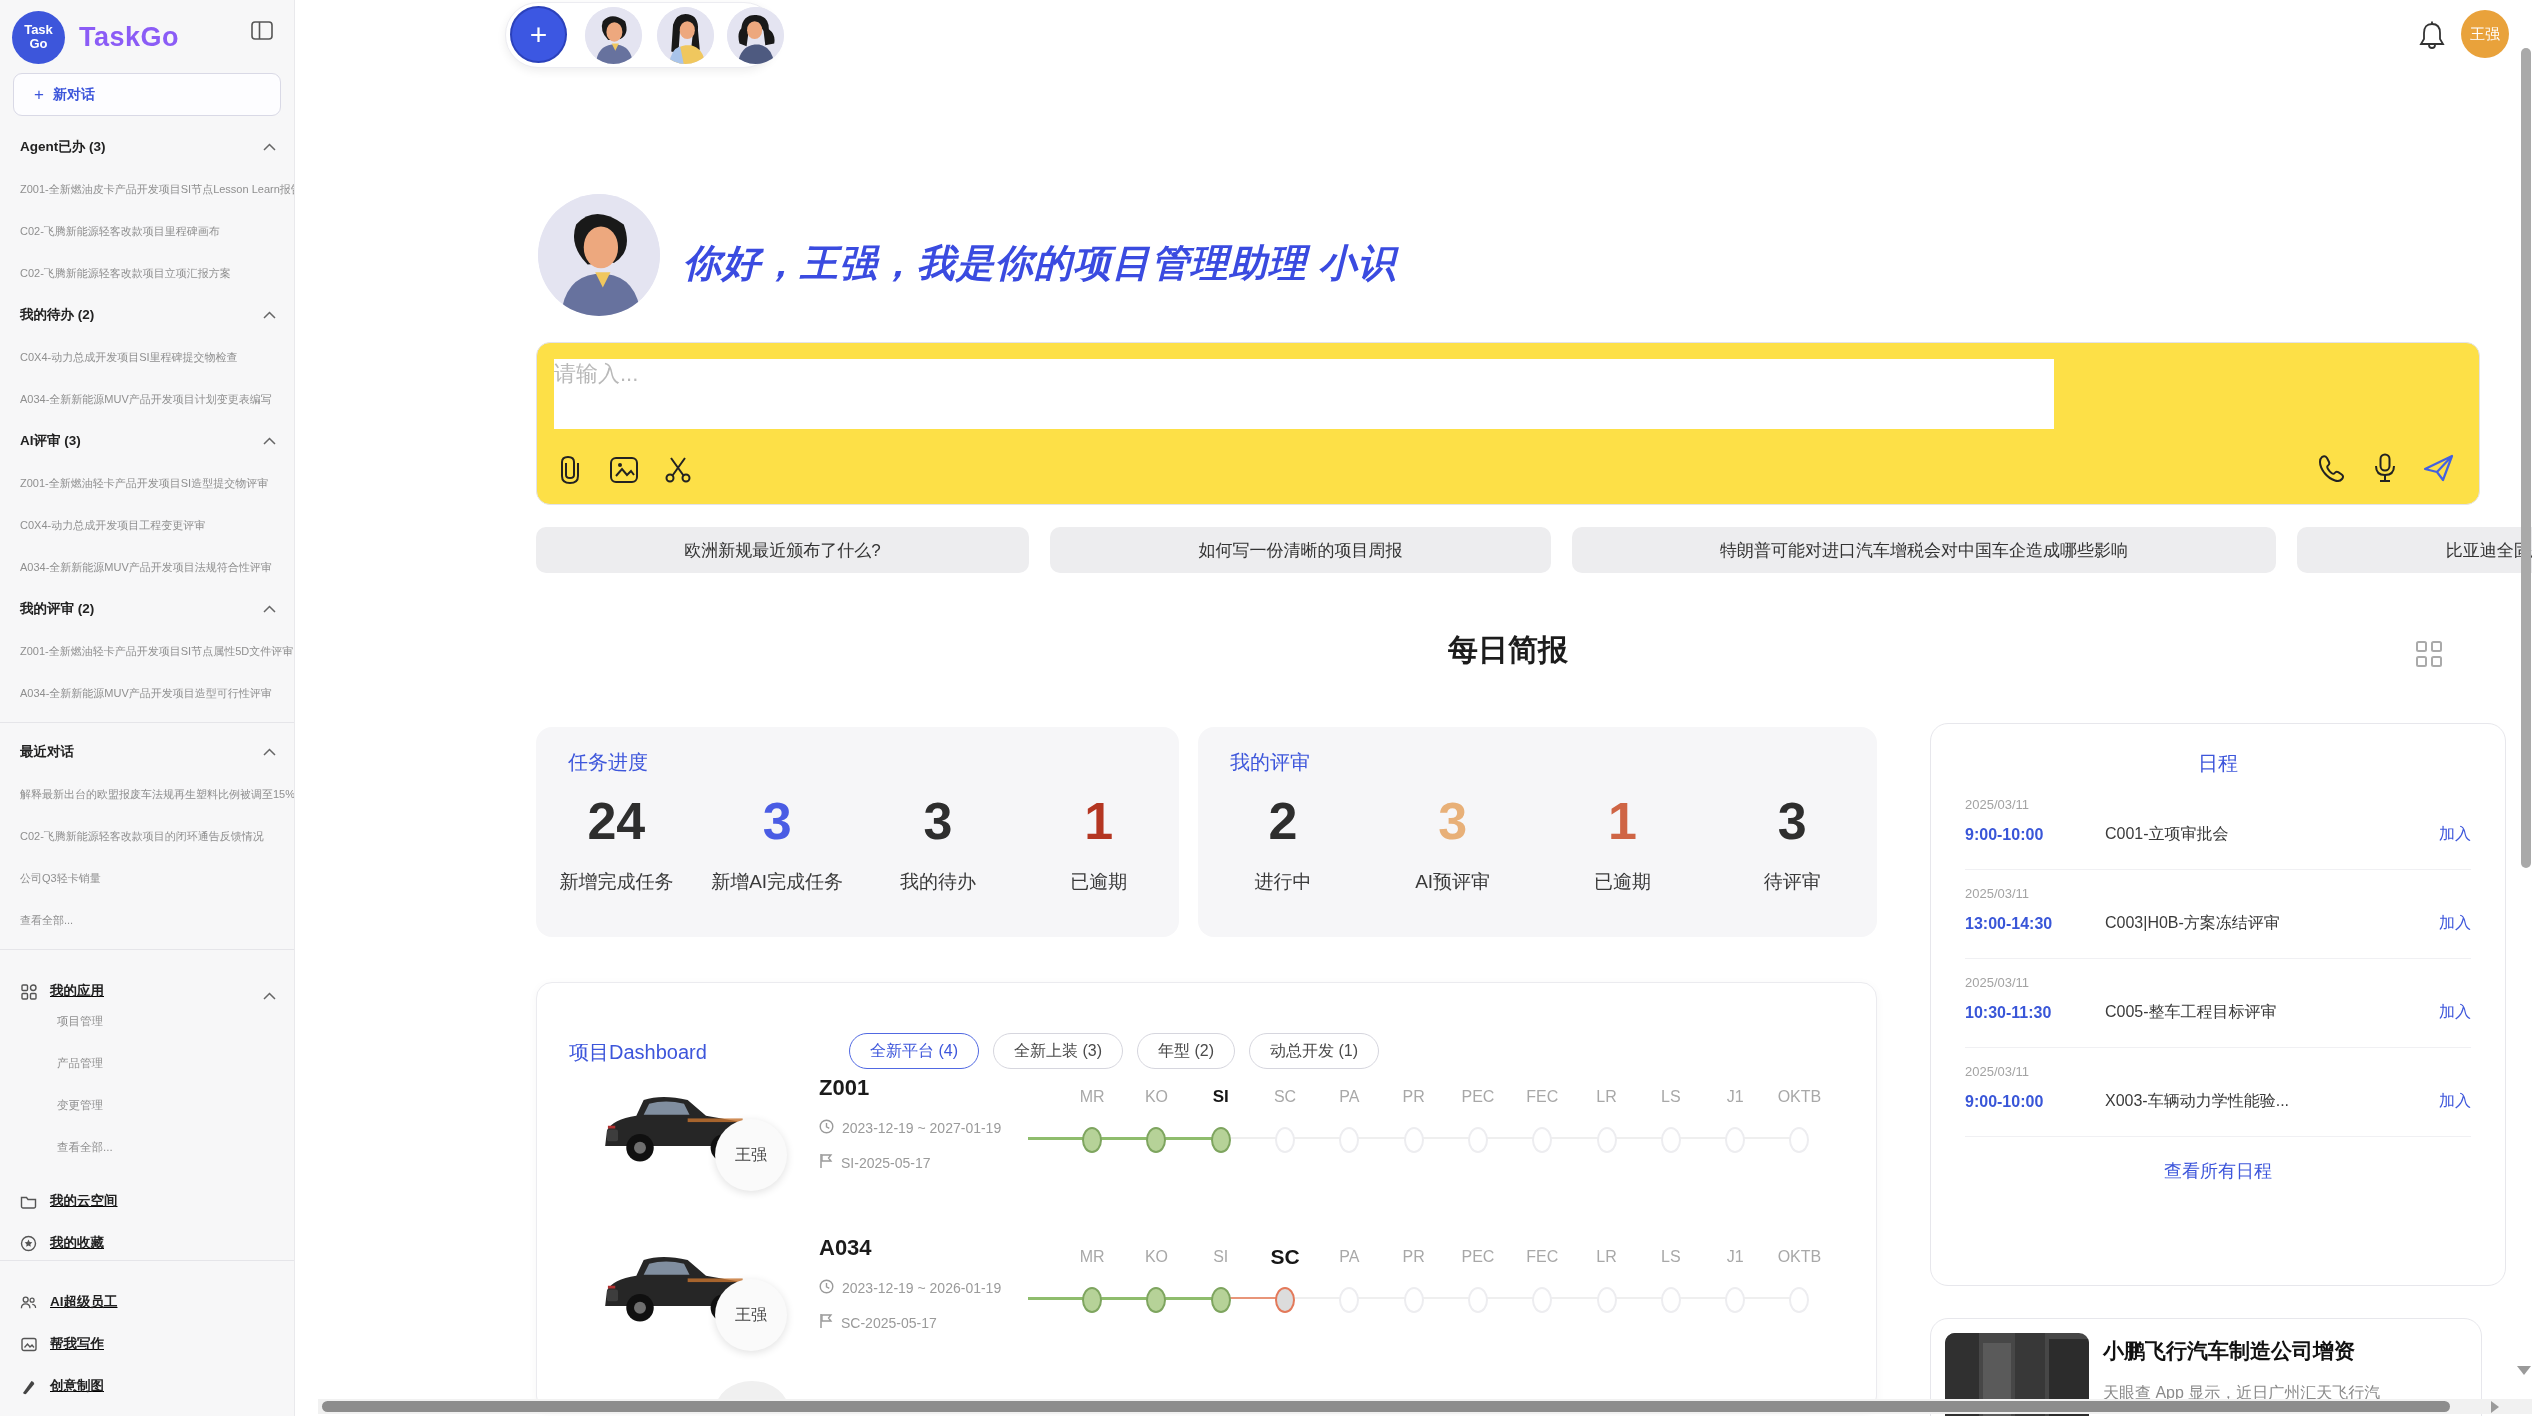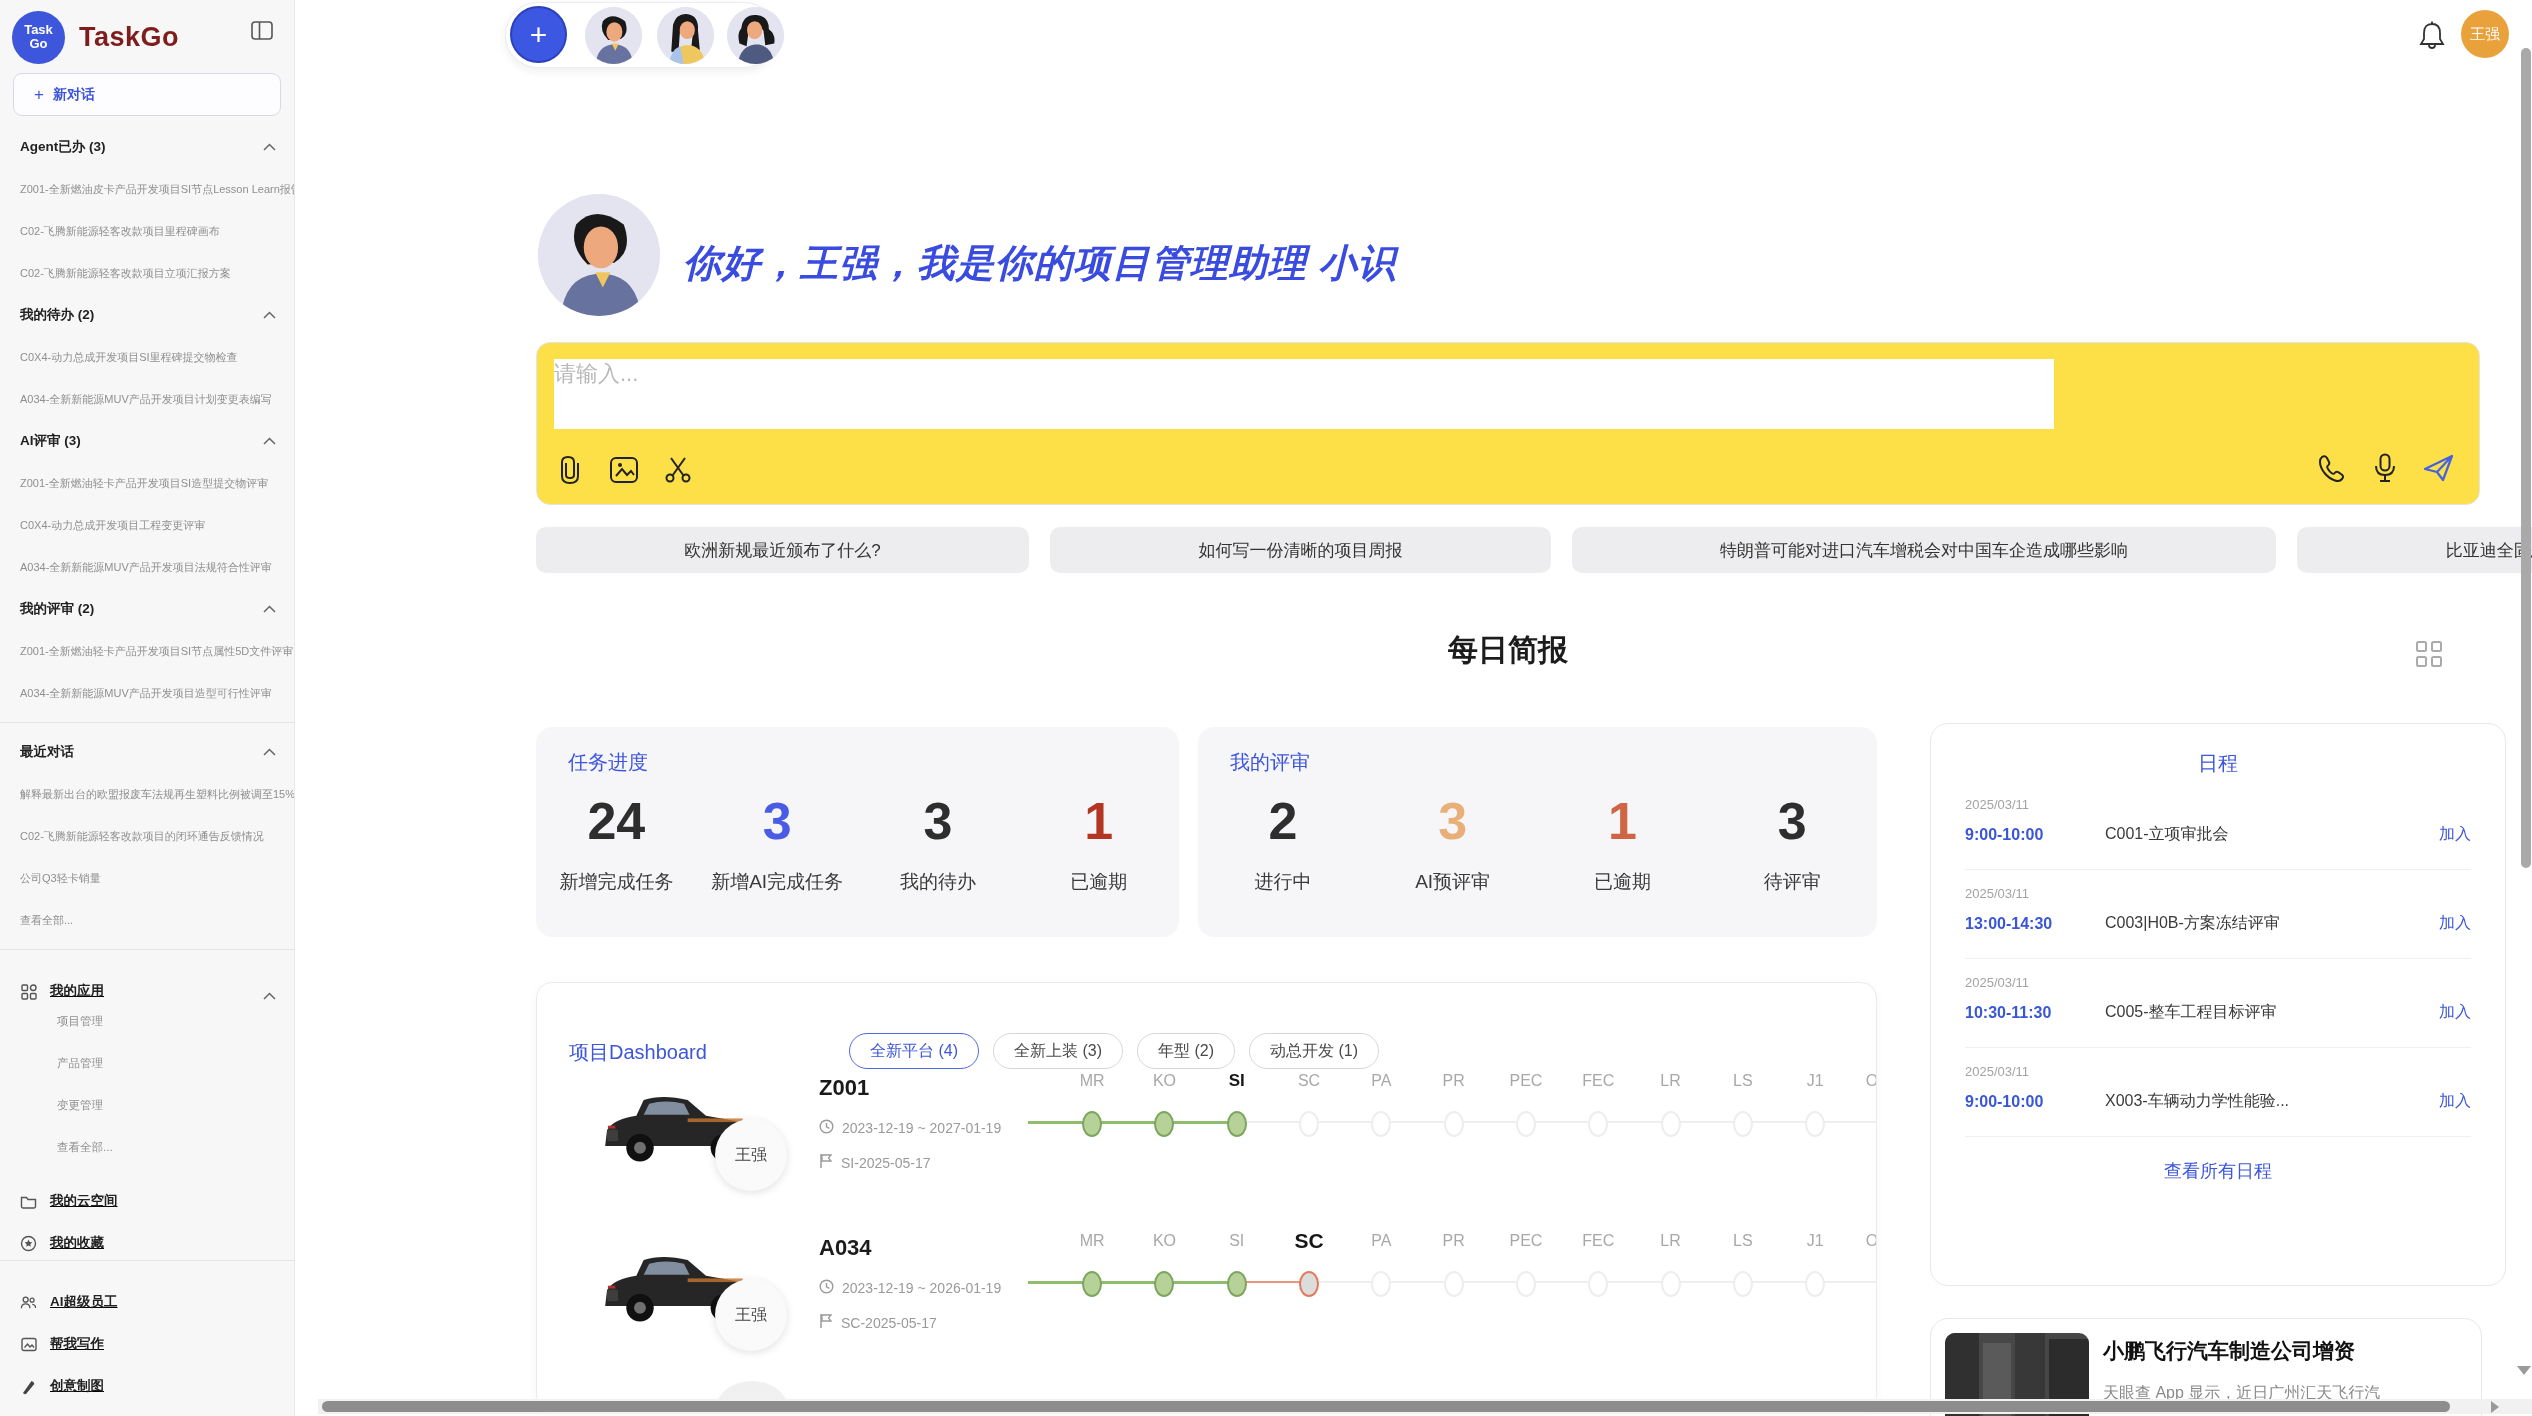--- a/index.html
+++ b/index.html
@@ -3,21 +3,21 @@
 <meta charset="utf-8">
 <style>
   * { margin:0; padding:0; box-sizing:border-box; }
   html,body { font-family:"Liberation Sans", sans-serif; background:#fff; }
   #page { position:relative; width:2532px; height:1416px; overflow:hidden; background:#fff; display:flex; }
 
   
   #sidebar { position:relative; width:295px; height:1416px; background:#f7f7f8; border-right:1px solid #e9e9ec; flex:0 0 295px; overflow:hidden; }
   .logo-row { display:flex; align-items:center; margin:9px 12px 4px 12px; height:56px; position:relative; }
   .logo-circle { width:53px; height:53px; border-radius:50%; background:#3d56db; color:#fff; display:flex; flex-direction:column; align-items:center; justify-content:center; font-size:13px; font-weight:700; line-height:14px; }
-  .app-title { font-size:27px; font-weight:700; color:#7f1d1d; margin-left:14px; letter-spacing:0.5px; }
+  .app-title { font-size:27px; font-weight:700; color:#8b5cf6; margin-left:14px; letter-spacing:0.5px; }
   .collapse-btn { position:absolute; right:8px; top:10px; width:24px; height:22px; display:flex; align-items:center; justify-content:center; cursor:pointer; }
   .newchat-btn { margin:8px 13px 0 13px; height:43px; border:1px solid #d9d9e6; border-radius:9px; background:#fdfdff; display:flex; align-items:center; padding-left:20px; gap:9px; color:#3d56db; font-size:14px; font-weight:700; cursor:pointer; }
   .newchat-plus { font-size:17px; font-weight:400; }
   .sb-scroll { margin-top:10px; }
   .sb-header { height:42px; display:flex; align-items:center; padding:0 18px 0 20px; }
   .sb-htitle { font-size:13.5px; font-weight:700; color:#222; flex:1; }
   .chev { display:flex; align-items:center; }
   .sb-item { height:42px; line-height:42px; padding:0 10px 0 20px; font-size:11px; color:#8f8f8f; white-space:nowrap; overflow:hidden; cursor:pointer; }
   .sb-div { height:1px; background:#e5e5e9; margin:8px 0; }
   .sb-row { height:42px; display:flex; align-items:flex-end; padding:0 18px 0 20px; gap:13px; cursor:pointer;text-decoration:underline; }
@@ -72,21 +72,21 @@
   #dash-filters { position:absolute; left:312px; top:50px; display:flex; gap:14px; }
   .filter { height:36px; border-radius:18px; background:#fff; border:1px solid #d6d6de; color:#4a4a4a; font-family:"Liberation Sans",sans-serif; font-size:16px; padding:0 20px; cursor:pointer; white-space:nowrap; }
   .filter.active { border:1px solid #5169e2; color:#3d56db; }
   #proj-rows { position:absolute; left:0; top:78px; width:100%; }
   .proj-row { position:relative; height:160px; }
   .proj-car { position:absolute; left:59px; top:8px; width:165px; height:108px; }
   .owner-badge { position:absolute; left:178px; top:58px; width:72px; height:72px; border-radius:50%; background:#fafafa; box-shadow:0 2px 8px rgba(0,0,0,.12); display:flex; align-items:center; justify-content:center; font-size:16px; color:#444; }
   .proj-name { position:absolute; left:282px; top:14px; font-size:22px; font-weight:700; color:#1b1b1b; }
   .proj-meta { position:absolute; left:282px; display:flex; align-items:center; gap:8px; font-size:14px; color:#9a9a9a; }
   .proj-meta.m1 { top:58px; } .proj-meta.m2 { top:92px; }
-  .ms-track { position:absolute; left:523px; top:0; display:flex;gap:8px; }
+  .ms-track { position:absolute; left:523px; top:16px; display:flex; }
   .ms-cell { position:relative; width:64.3px; }
   .ms-label { height:40px; line-height:40px; text-align:center; font-size:16px; color:#a8a8a8; }
   .ms-label.current { color:#161616; font-weight:700; font-size:17px; }
   .ms-label.alert { color:#161616; font-weight:700; font-size:21px; }
   .ms-dotwrap { position:relative; height:44px; }
   .ms-cell::before { content:""; position:absolute; left:-32px; width:64.3px; top:60px; height:3px; background:#efefef; }
   .ms-cell.seg-green::before { background:#8fbd6d; }
   .ms-cell.seg-red::before { background:#e89579; height:2px; }
   .ms-cell.seg-gray::before { background:#efefef; height:2px; }
   .ms-dot { position:absolute; left:50%; top:10px; margin-left:-10px; width:20px; height:26px; border-radius:50%; background:#fff; border:2px solid #ededf0; z-index:2; }

